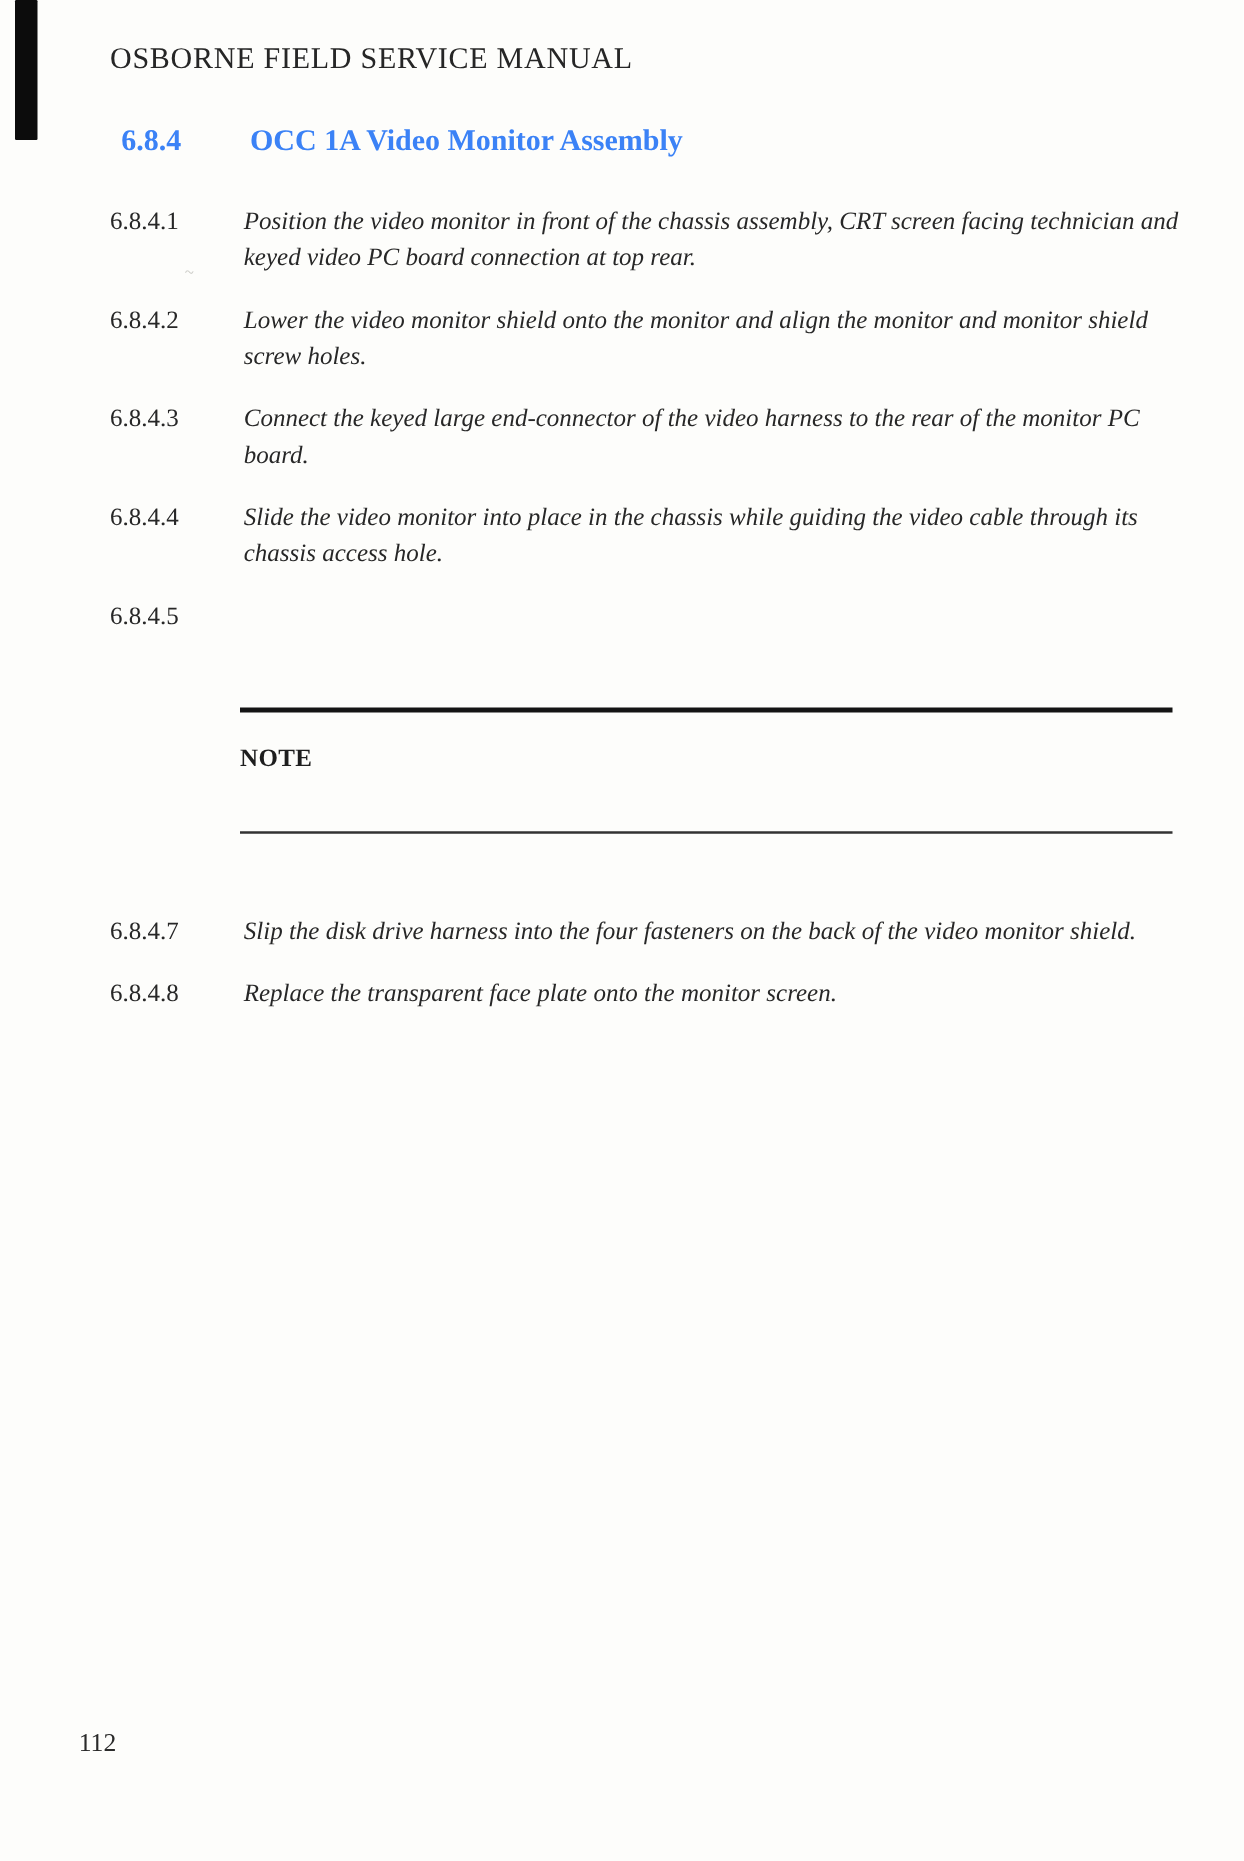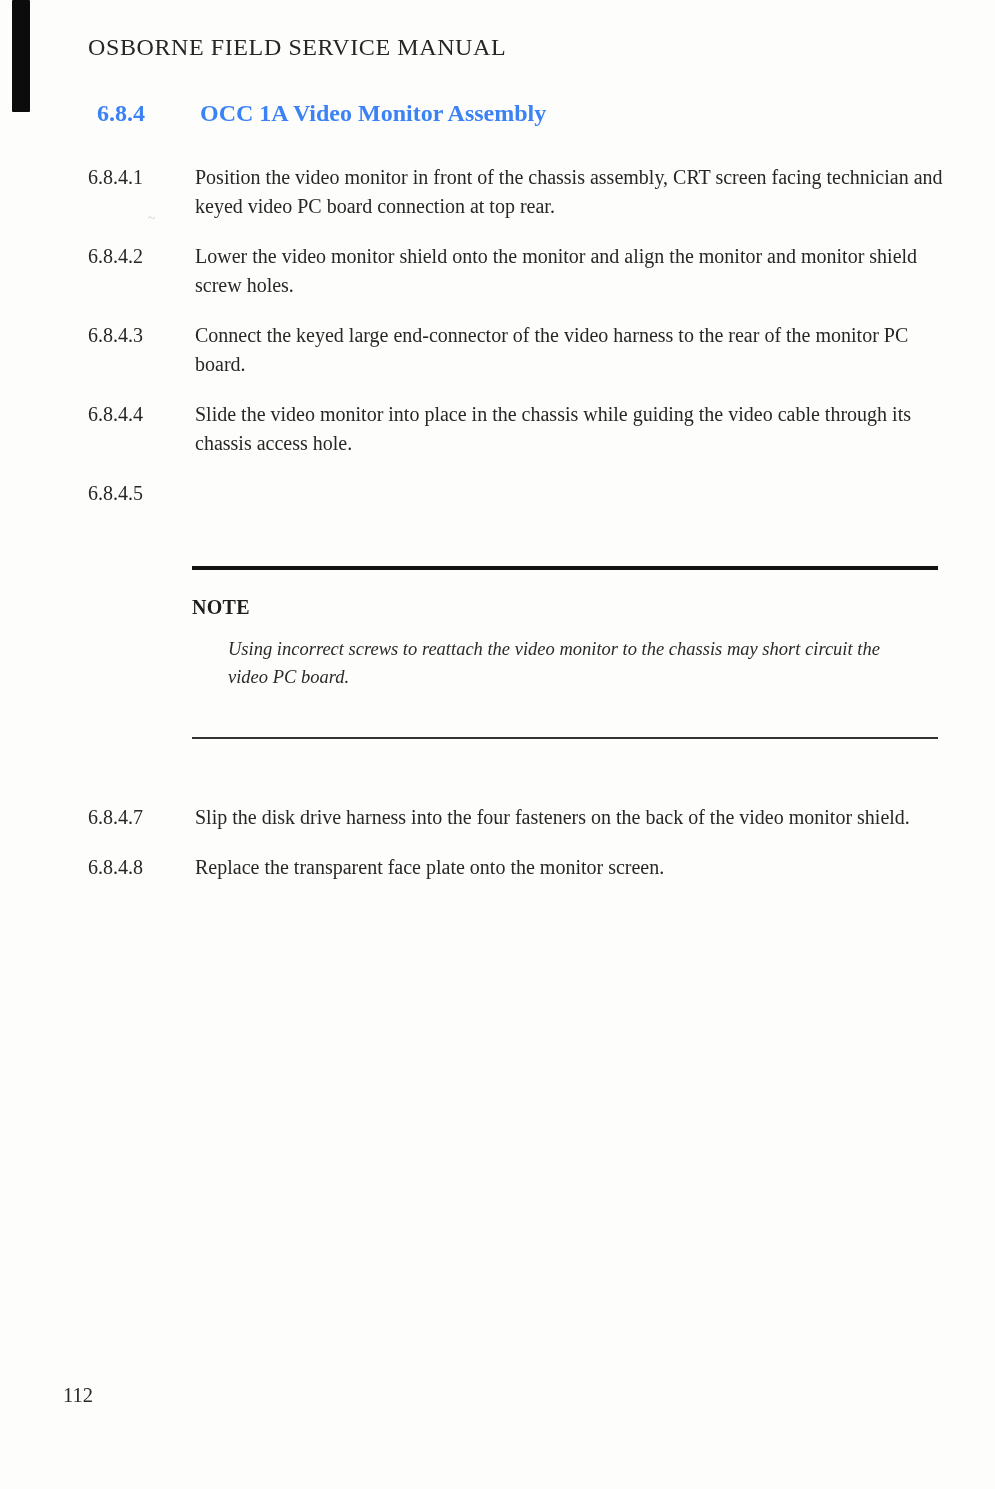--- a/index.html
+++ b/index.html
@@ -48,21 +48,21 @@
     width: 862px;
   }
   .step {
     display: flex;
     margin-bottom: 22px;
     font-size: 20px;
     line-height: 28.5px;
     color: #272727;
   }
   .step .step-num { width: 107px; flex: 0 0 auto; }
-  .step .step-text { width: 750px; }
+  .step .step-text { width: 750px; font-style: italic; }
   .note-block {
     margin: 58px 12px 64px 104px;
     width: 746px;
   }
   .note-rule-top { border-top: 4px solid #141414; }
   .note-label {
     font-weight: bold;
     font-size: 20px;
     margin-top: 26px;
     color: #1e1e1e;
@@ -131,21 +131,20 @@
       <span class="step-text">Slide the video monitor into place in the chassis while guiding the video cable through its chassis access hole.</span>
     </div>
 
     <div class="step">
       <span class="step-num">6.8.4.5</span>
     </div>
 
     <div class="note-block">
       <div class="note-rule-top"></div>
       <div class="note-label">NOTE</div>
-      <div class="note-text">Using incorrect screws to reattach the video monitor to the chassis may short circuit the video PC board.</div>
       <div class="note-rule-bottom"></div>
     </div>
 
 
     <div class="step">
       <span class="step-num">6.8.4.7</span>
       <span class="step-text">Slip the disk drive harness into the four fasteners on the back of the video monitor shield.</span>
     </div>
 
     <div class="step">

